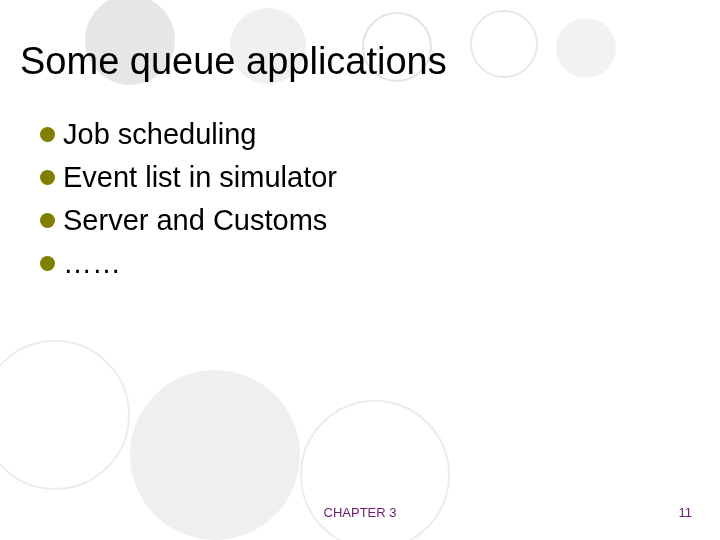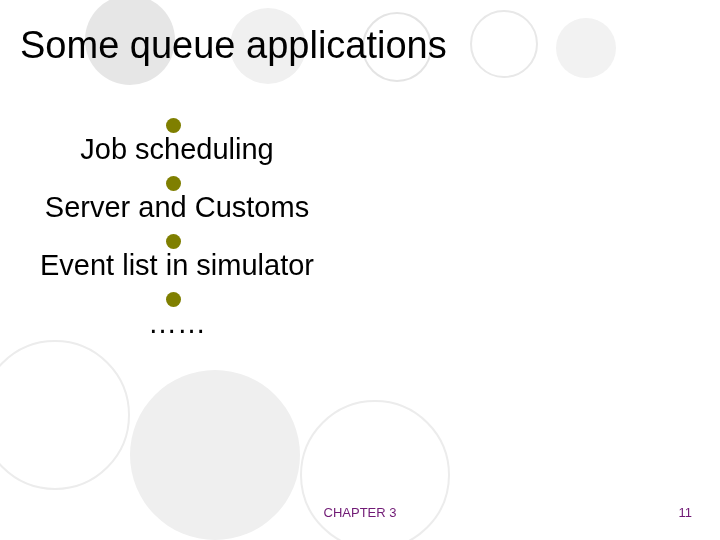--- a/index.html
+++ b/index.html
@@ -24,35 +24,34 @@
   .c2 { width: 76px; height: 76px; left: 230px; top: 8px; background: #f0f0f0; }
   .c3 { width: 70px; height: 70px; left: 362px; top: 12px; border: 2px solid #e4e4e4; background: transparent; }
   .c4 { width: 68px; height: 68px; left: 470px; top: 10px; border: 2px solid #e8e8e8; background: transparent; }
   .c5 { width: 60px; height: 60px; left: 556px; top: 18px; background: #f2f2f2; }
   .cb1 { width: 150px; height: 150px; left: -20px; top: 340px; border: 2px solid #ececec; background: transparent; }
   .cb2 { width: 170px; height: 170px; left: 130px; top: 370px; background: #efefef; }
   .cb3 { width: 150px; height: 150px; left: 300px; top: 400px; border: 2px solid #ececec; background: transparent; }
   .title {
     position: absolute;
     left: 20px;
-    top: 24px;
+    top: 40px;
     font-size: 38px;
     color: #000;
     font-weight: 400;
   }
   .bullets {
     position: absolute;
     left: 40px;
     top: 118px;
   }
   .bullet-row {
     display: flex;
     align-items: center;
     margin-bottom: 10px;
-    flex-direction: column;
   }
   .bullet-dot {
     width: 15px;
     height: 15px;
     border-radius: 50%;
     background: #7f7f00;
     margin-right: 8px;
     flex-shrink: 0;
   }
   .bullet-text {
@@ -96,25 +95,25 @@
 
 <div class="title">Some queue applications</div>
 
 <div class="bullets">
   <div class="bullet-row">
     <div class="bullet-dot"></div>
     <div class="bullet-text">Job scheduling</div>
   </div>
   <div class="bullet-row">
     <div class="bullet-dot"></div>
-    <div class="bullet-text">Server and Customs</div>
+    <div class="bullet-text">Event list in simulator</div>
   </div>
   <div class="bullet-row">
     <div class="bullet-dot"></div>
-    <div class="bullet-text">Event list in simulator</div>
+    <div class="bullet-text">Server and Customs</div>
   </div>
   <div class="bullet-row">
     <div class="bullet-dot"></div>
     <div class="bullet-text">……</div>
   </div>
 </div>
 
 <div class="footer">
   <div class="footer-center">CHAPTER 3</div>
   <div class="footer-right">11</div>

